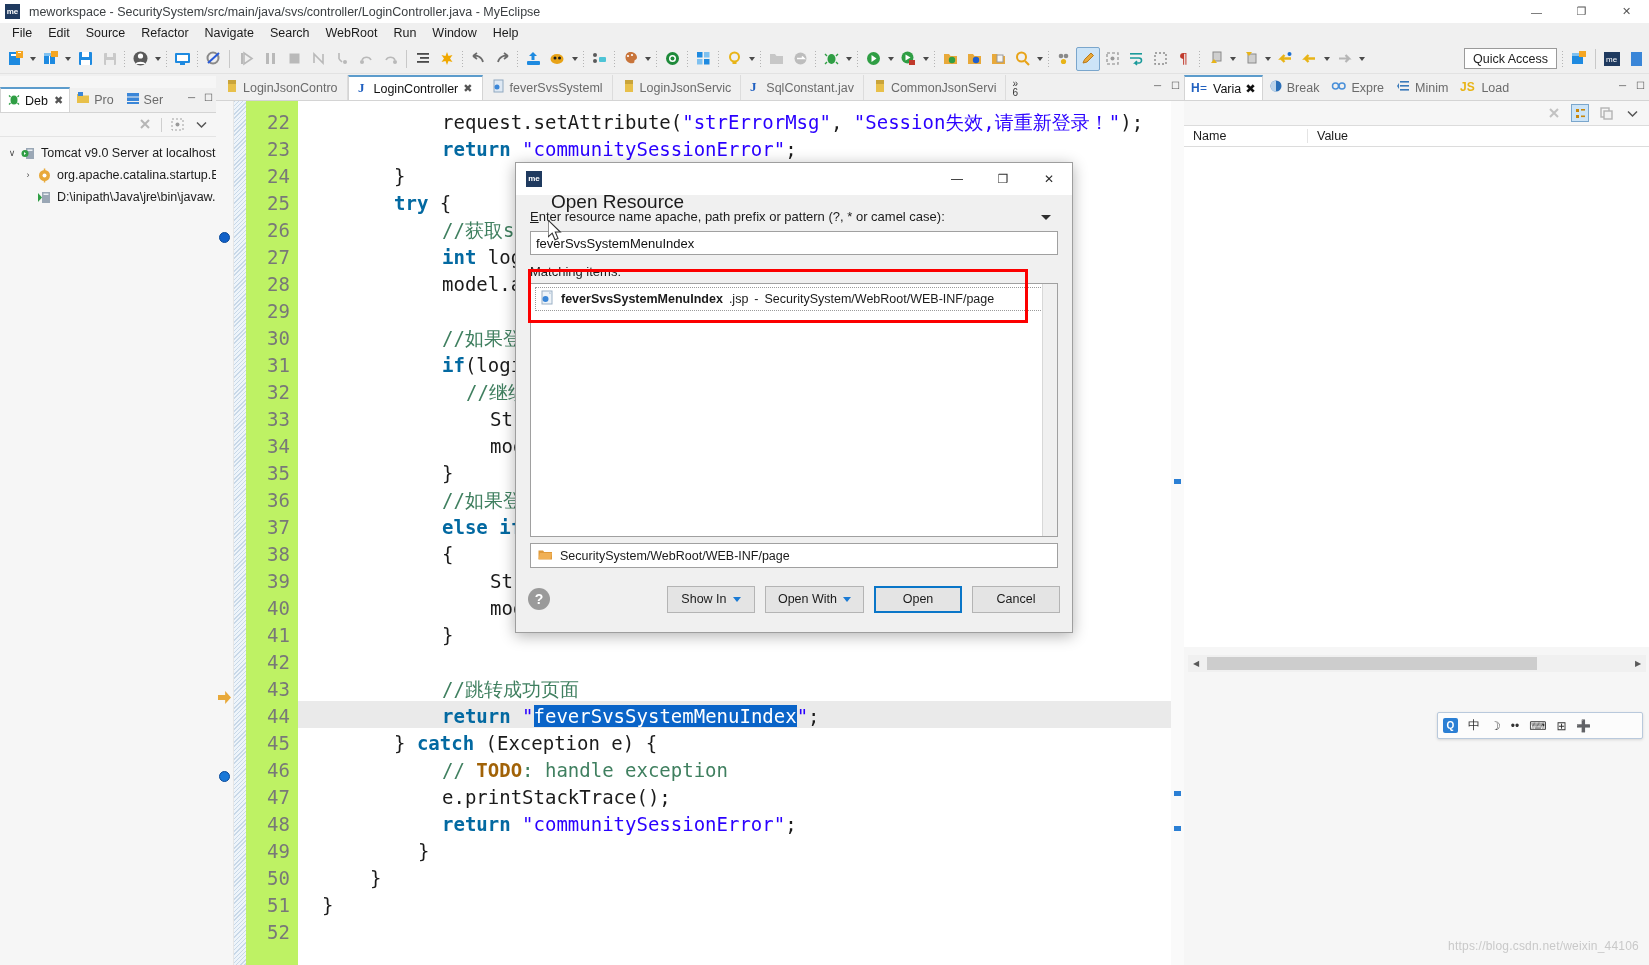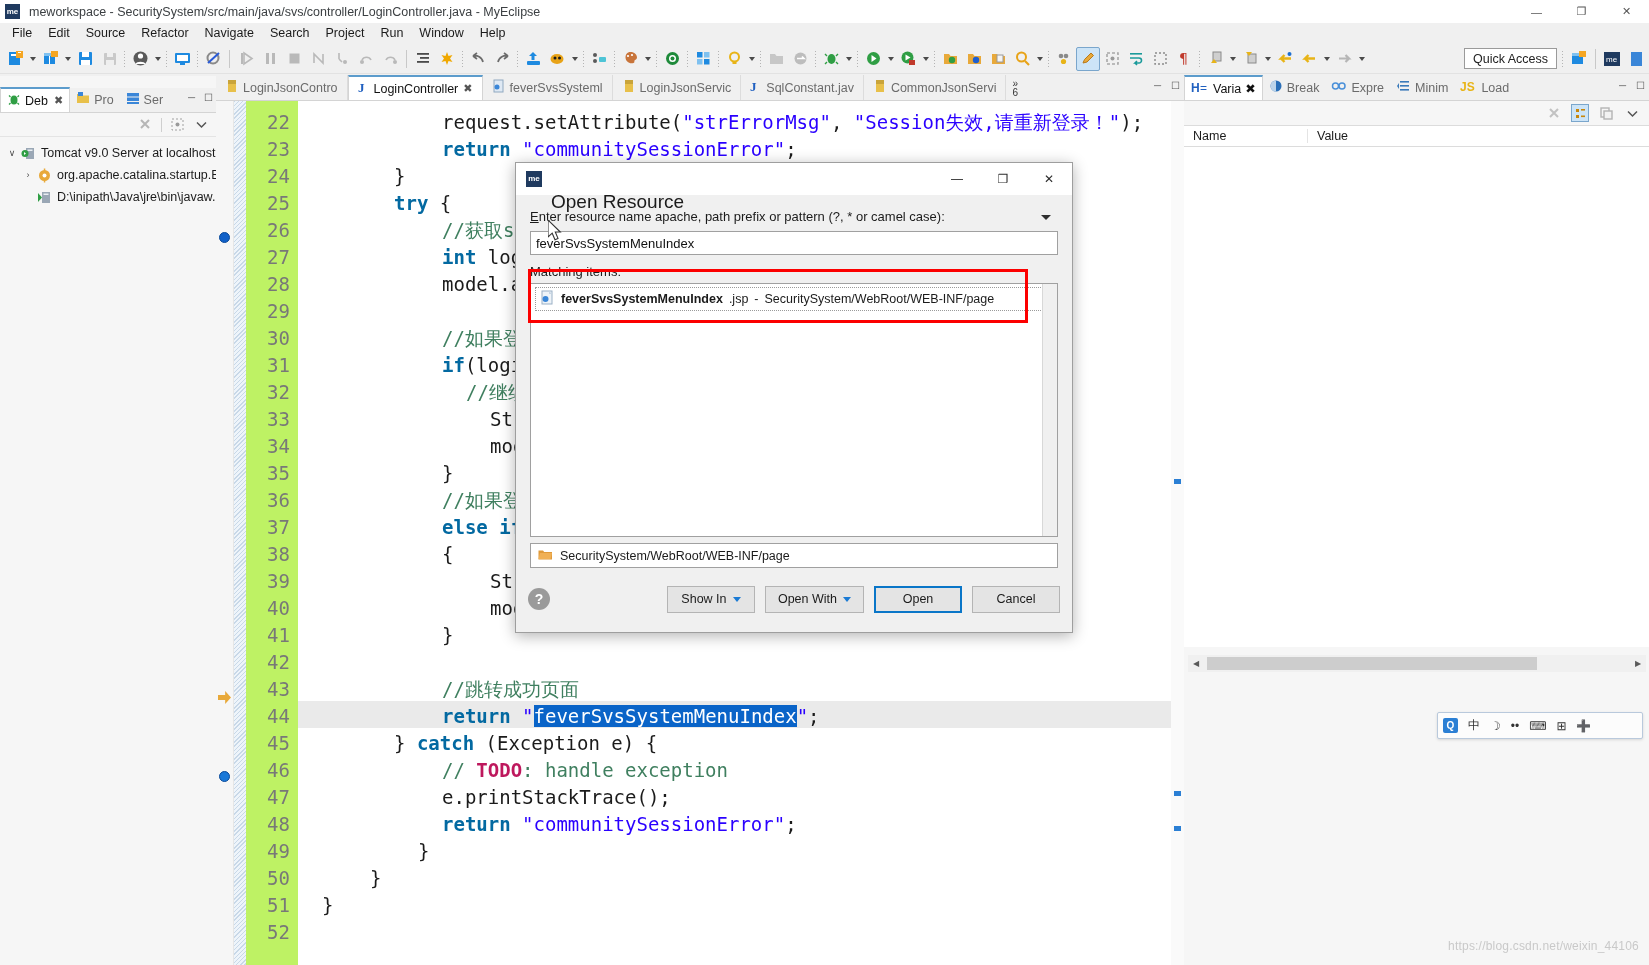--- a/index.html
+++ b/index.html
@@ -97,21 +97,21 @@
   .num-col { position:absolute; left:30px; top:0; width:52px; height:864px;
     background:#bef264; }
   .code-area { position:absolute; left:82px; top:0; right:0; height:864px; }
   .ln { position:absolute; right:8px; font-family:"DejaVu Sans Mono", monospace;
     font-size:19px; color:#787878; line-height:27px; }
   .cl { position:absolute; left:0; font-family:"DejaVu Sans Mono", monospace;
     font-size:19px; line-height:27px; white-space:pre; color:#1b1b1b; }
   .k { color:#0369a1; font-weight:bold; }
   .s { color:#2a00ff; }
   .c { color:#3f7f5f; }
-  .tdo { color:#be185d; font-weight:bold; }
+  .tdo { color:#a16207; font-weight:bold; }
   .hl-line { position:absolute; left:82px; right:0; height:27px; background:#eaeaea; }
   .sel-text { background:#0a64c8; color:#fff; }
   .rt-scrollbar { position:absolute; right:0; top:0; width:13px; height:864px;
     background:#fafafa; }
   .rt-mark { position:absolute; right:3px; width:7px; height:5px; background:#2b7fd4; }
 
   
   .rightpanel { position:absolute; left:1184px; top:76px; width:465px;
     height:889px; background:#f6f6f6; }
   .rtabs { height:25px; background:#f0f0f0; display:flex; align-items:flex-end;
@@ -216,21 +216,21 @@
     </div>
   </div>
 
   <div class="menubar">
     <div class="menu-item">File</div>
     <div class="menu-item">Edit</div>
     <div class="menu-item">Source</div>
     <div class="menu-item">Refactor</div>
     <div class="menu-item">Navigate</div>
     <div class="menu-item">Search</div>
-    <div class="menu-item">Project</div>
+    <div class="menu-item">WebRoot</div>
     <div class="menu-item">Run</div>
     <div class="menu-item">Window</div>
     <div class="menu-item">Help</div>
   </div>
 
   <div class="toolbar">
     <div class="tb">
         <svg width="17" height="17">
           <rect x="2" y="2" width="11" height="13" fill="#1e8ae0"></rect>
           <rect x="4" y="4" width="7" height="2" fill="#fff"></rect>

